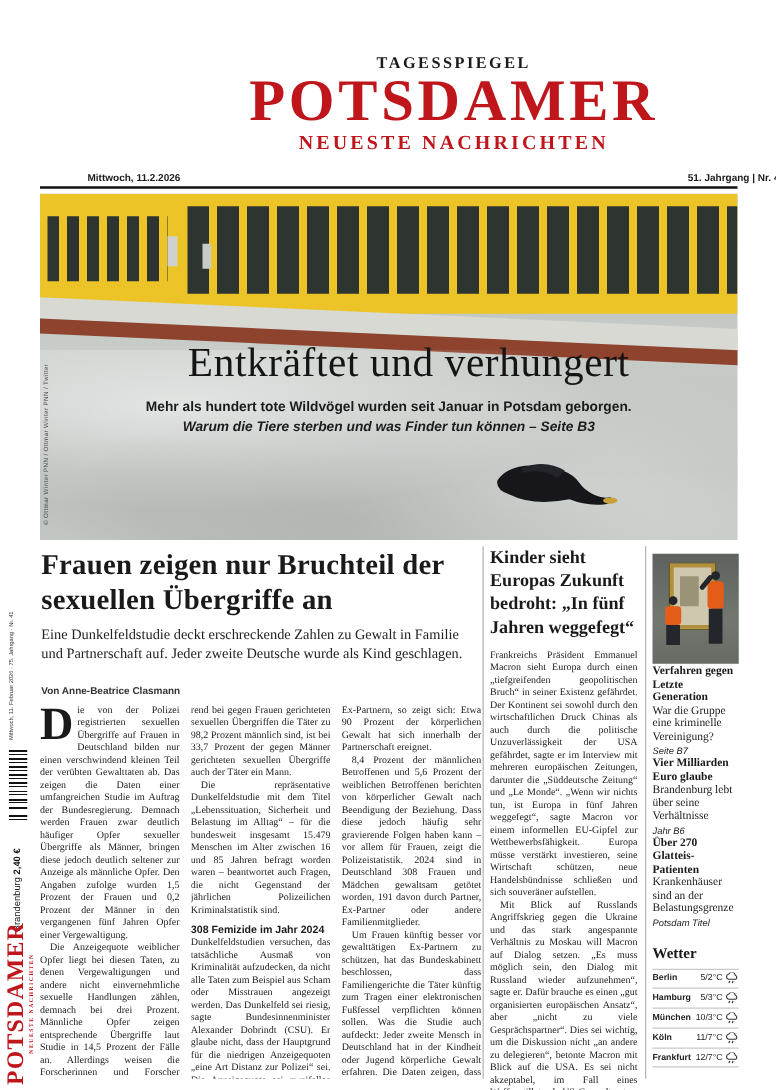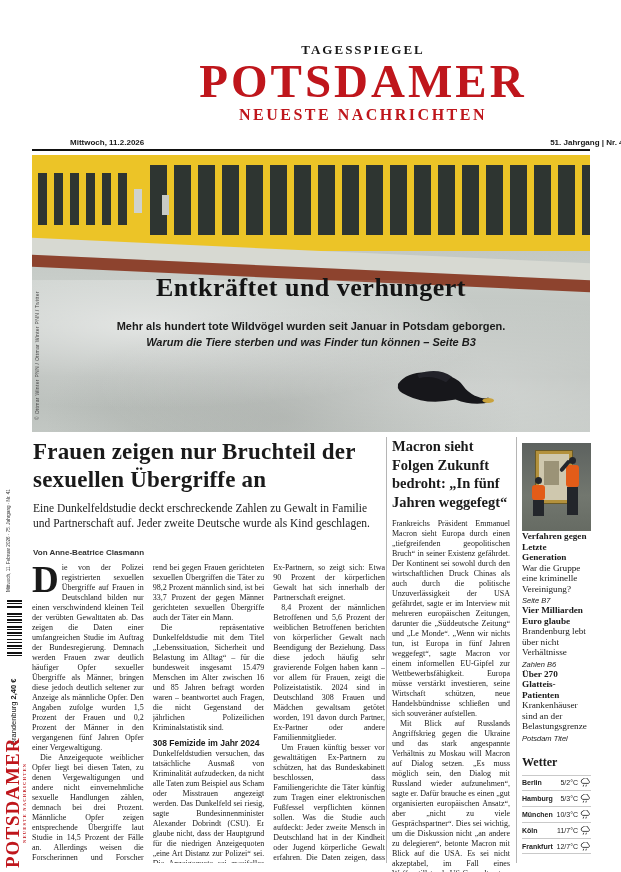--- a/index.html
+++ b/index.html
@@ -23,22 +23,22 @@
   .bldg-win{position:absolute;left:118px;top:10px;right:0;bottom:16px;
             background:repeating-linear-gradient(90deg,#2e3531 0 17px,#ecc427 17px 24px);}
   .bldg-win2{position:absolute;left:6px;top:18px;width:96px;bottom:26px;
             background:repeating-linear-gradient(90deg,#2e3531 0 9px,#ecc427 9px 16px);}
   .walk{position:absolute;left:-10px;top:96px;width:600px;height:17px;background:#d7d9d2;transform:rotate(2.6deg);}
   .brick{position:absolute;left:-10px;top:113px;width:600px;height:12px;background:#8d432e;transform:rotate(2.6deg);}
   .ice-sheen{position:absolute;left:0;top:125px;right:0;bottom:0;
      background:radial-gradient(ellipse at 20% 30%,rgba(255,255,255,.55),transparent 55%),
                 radial-gradient(ellipse at 75% 70%,rgba(255,255,255,.35),transparent 60%),
                 radial-gradient(ellipse at 45% 90%,rgba(120,125,120,.35),transparent 55%);}
-  .lead-hl{position:absolute;left:0;top:118px;width:100%;text-align:center;
-           font-weight:bold;font-size:26px;color:#141414;letter-spacing:.5px;}
+  .lead-hl{position:absolute;left:16px;top:118px;width:100%;text-align:center;
+           font-weight:normal;font-size:33px;color:#141414;letter-spacing:.5px;}
   .lead-deck{position:absolute;left:0;top:163px;width:100%;text-align:center;
              font-size:11px;line-height:16px;font-weight:bold;color:#1b1b1b;}
   .credit{font-size:5px;color:#4a4a4a;letter-spacing:.3px;}
   
   .main-hl{left:33px;top:438px;width:356px;font-weight:bold;font-size:23px;line-height:27.5px;letter-spacing:.2px;}
   .main-deck{left:33px;top:501px;width:352px;font-size:11.5px;line-height:15px;color:#222;}
   .byline{left:33px;top:548px;font-size:8px;font-weight:bold;color:#333;}
   .cols{left:32px;top:563px;width:353px;height:300px;display:flex;gap:9px;overflow:hidden;}
   .col{flex:1;font-size:8px;line-height:10px;text-align:justify;overflow:hidden;}
   .col p{margin:0;}
@@ -137,21 +137,21 @@
       <p class="ind"><span>8,4 Prozent der männlichen Betroffenen und 5,6 Prozent der weiblichen Betroffenen berichten von körperlicher Gewalt nach Beendigung der Beziehung. Dass diese jedoch häufig sehr gravierende Folgen haben kann – vor allem für Frauen, zeigt die Polizeistatistik. 2024 sind in Deutschland 308 Frauen und Mädchen gewaltsam getötet worden, 191 davon durch Partner, Ex-Partner oder andere Familienmitglieder.</span></p>
       <p class="ind"><span>Um Frauen künftig besser vor gewalttätigen Ex-Partnern zu schützen, hat das Bundeskabinett beschlossen, dass Familiengerichte die Täter künftig zum Tragen einer elektronischen Fußfessel verpflichten können sollen. Was die Studie auch aufdeckt: Jeder zweite Mensch in Deutschland hat in der Kindheit oder Jugend körperliche Gewalt erfahren. Die Daten zeigen, dass 49,3 Prozent der Frauen als Kinder mindestens einmal geschlagen oder körperlich verletzt wurden. Unter den Männern lag der Anteil bei 51,7 Prozent.</span> </p>
 
     </div>
   </div>
 
   <div class="abs vdiv" style="left:386px;"></div>
   <div class="abs vdiv" style="left:516px;"></div>
 
   <div class="abs mac">
-    <h2 class="mac-hl">Macron sieht Folgen Zukunft bedroht: „In fünf Jahren weggefegt“</h2>
+    <h2 class="mac-hl">Kinder sieht Europas Zukunft bedroht: „In fünf Jahren weggefegt“</h2>
     <div class="mac-body">
       <p><span>Frankreichs Präsident Emmanuel Macron sieht Europa durch einen „tiefgreifenden geopolitischen Bruch“ in seiner Existenz gefährdet. Der Kontinent sei sowohl durch den wirtschaftlichen Druck Chinas als auch durch die politische Unzuverlässigkeit der USA gefährdet, sagte er im Interview mit mehreren europäischen Zeitungen, darunter die „Süddeutsche Zeitung“ und „Le Monde“. „Wenn wir nichts tun, ist Europa in fünf Jahren weggefegt“, sagte Macron vor einem informellen EU-Gipfel zur Wettbewerbsfähigkeit. Europa müsse verstärkt investieren, seine Wirtschaft schützen, neue Handelsbündnisse schließen und sich souveräner aufstellen.</span></p>
       <p class="ind"><span>Mit Blick auf Russlands Angriffskrieg gegen die Ukraine und das stark angespannte Verhältnis zu Moskau will Macron auf Dialog setzen. „Es muss möglich sein, den Dialog mit Russland wieder aufzunehmen“, sagte er. Dafür brauche es einen „gut organisierten europäischen Ansatz“, aber „nicht zu viele Gesprächspartner“. Dies sei wichtig, um die Diskussion nicht „an andere zu delegieren“, betonte Macron mit Blick auf die USA. Es sei nicht akzeptabel, im Fall eines Waffenstillstands US-Gesandte etwa im Namen Europas über das Datum des EU-Beitritts der Ukraine verhandeln zu lassen, sagte Macron. Der Kreml erklärte, Moskau sei bereit zur Wiederaufnahme des Dialogs mit Frankreich auf Ebene der Präsidenten.</span> </p>
     </div>
   </div>
 
   <div class="abs sb">
     <div class="sb-photo">
       <div class="painting">
         <div style="position:absolute;left:5px;top:7px;width:15px;height:24px;background:#9b9377;"></div>
@@ -169,22 +169,22 @@
       </div>
     </div>
 
     <div class="brief">
       <div class="brief-title">Verfahren gegen Letzte Generation</div>
       <div class="brief-text">War die Gruppe eine kriminelle Vereinigung?</div>
       <div class="brief-ref">Seite B7</div>
     </div>
     <div class="brief">
       <div class="brief-title">Vier Milliarden Euro glaube</div>
-      <div class="brief-text">Brandenburg lebt über nicht Verhältnisse</div>
-      <div class="brief-ref">Zahlen B6</div>
+      <div class="brief-text">Brandenburg lebt über seine Verhältnisse</div>
+      <div class="brief-ref">Jahr B6</div>
     </div>
     <div class="brief">
       <div class="brief-title">Über 270 Glatteis-Patienten</div>
       <div class="brief-text">Krankenhäuser sind an der Belastungsgrenze</div>
       <div class="brief-ref">Potsdam Titel</div>
     </div>
 
     <div class="wx-title">Wetter</div>
     <div class="wx-rows">
       <div class="wx-row">

